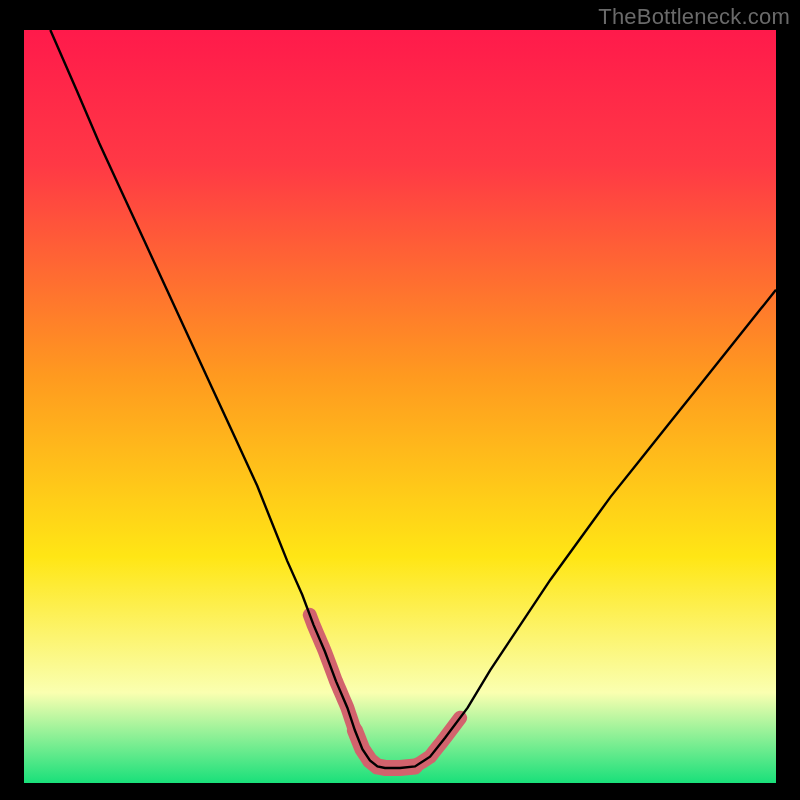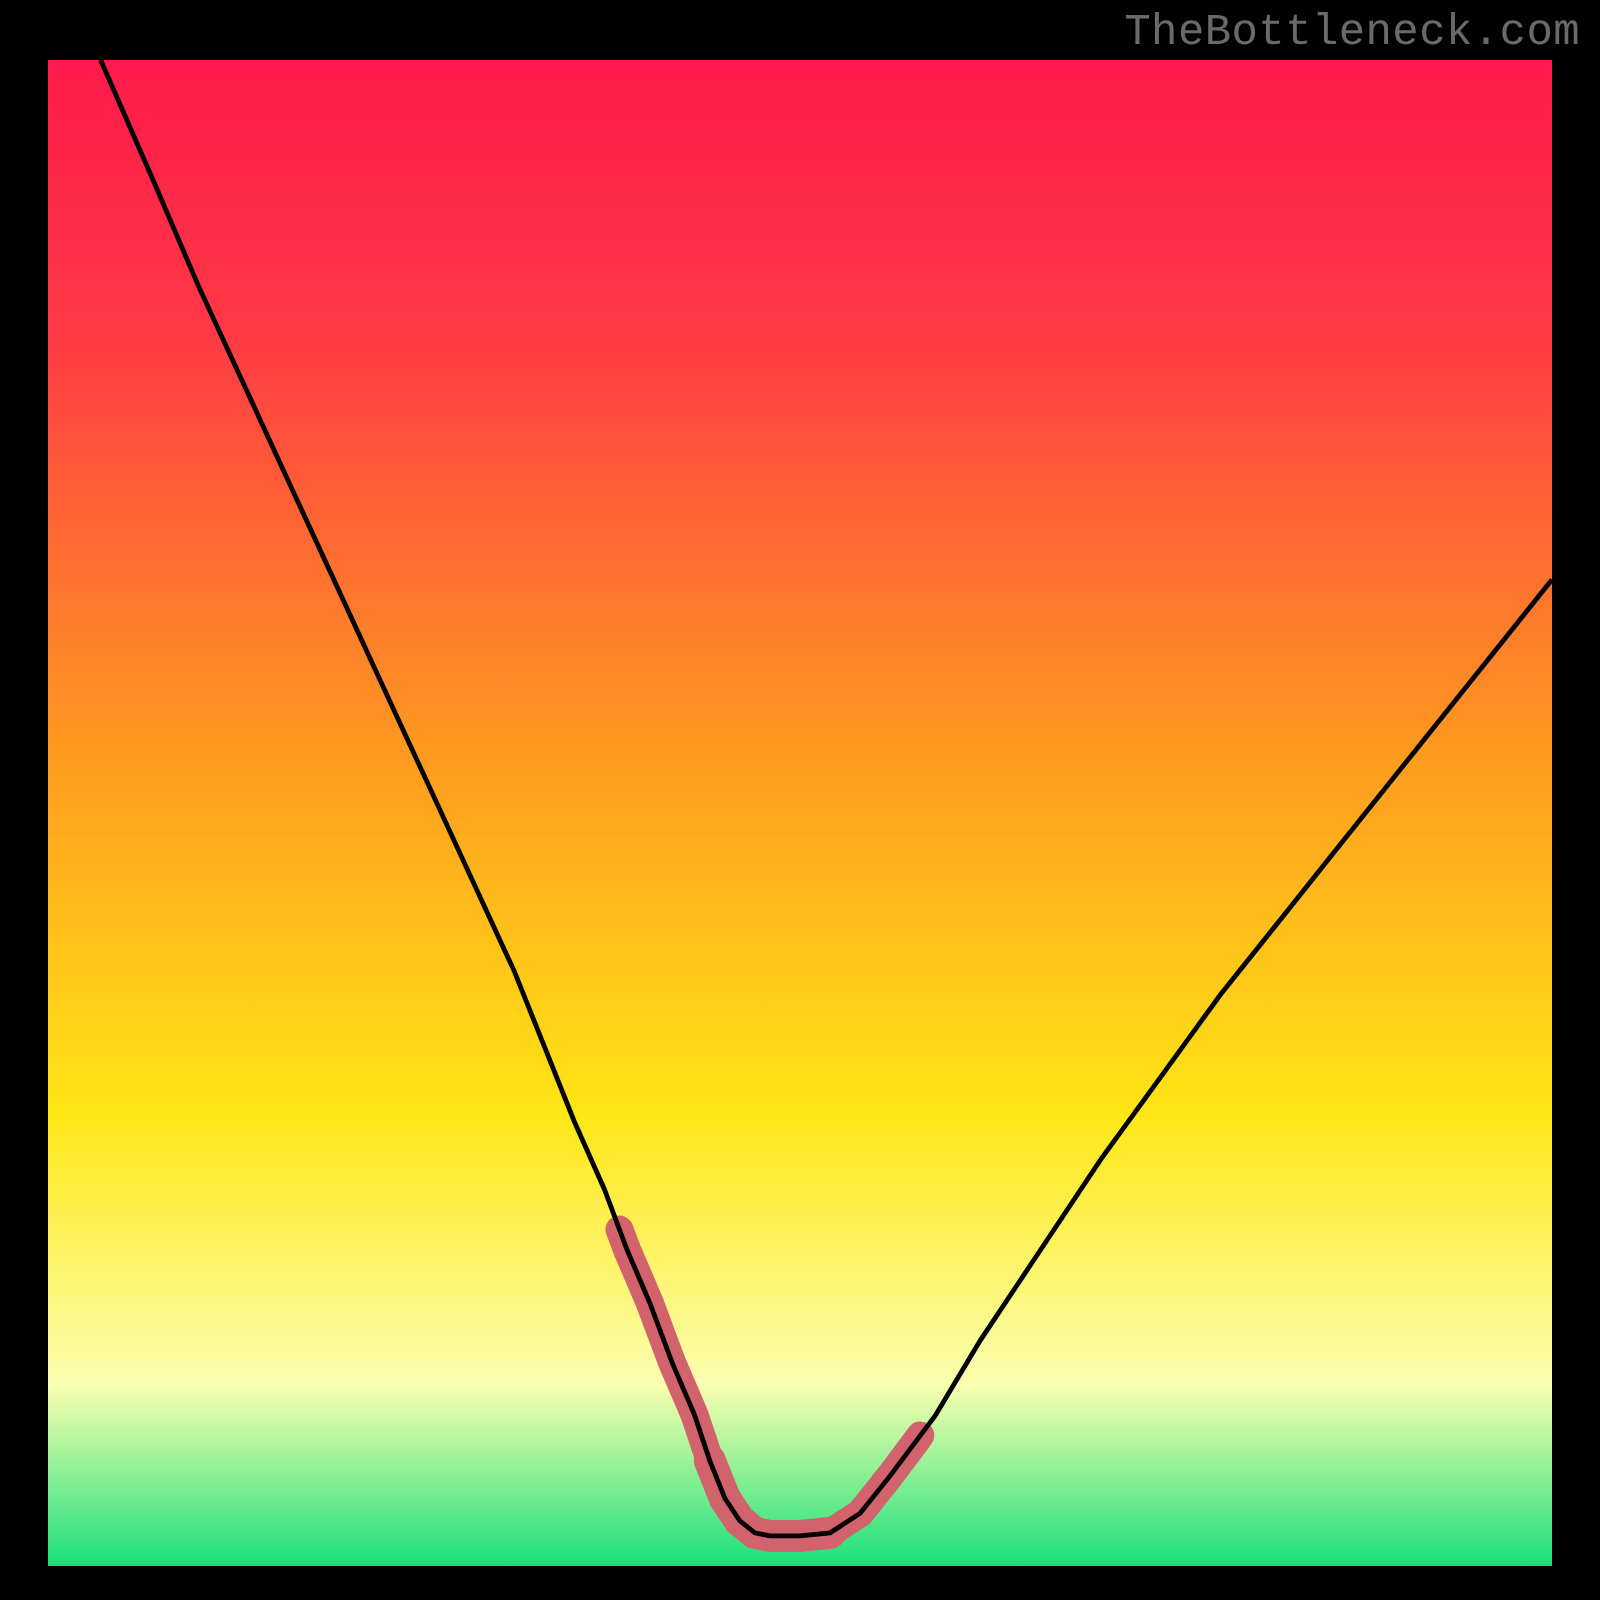--- a/index.html
+++ b/index.html
@@ -8,21 +8,20 @@
     width: 800px;
     height: 800px;
     overflow: hidden;
     background: #000;
     font-family: Arial, Helvetica, sans-serif;
   }
   .canvas {
     position: relative;
     width: 800px;
     height: 560px;
-    font-family: Liberation Mono, monospace;
   }
   .watermark {
     position: absolute;
     top: 4px;
     right: 10px;
     color: #6a6a6a;
     font-size: 22px;
     font-weight: 500;
     letter-spacing: 0.2px;
     z-index: 10;

